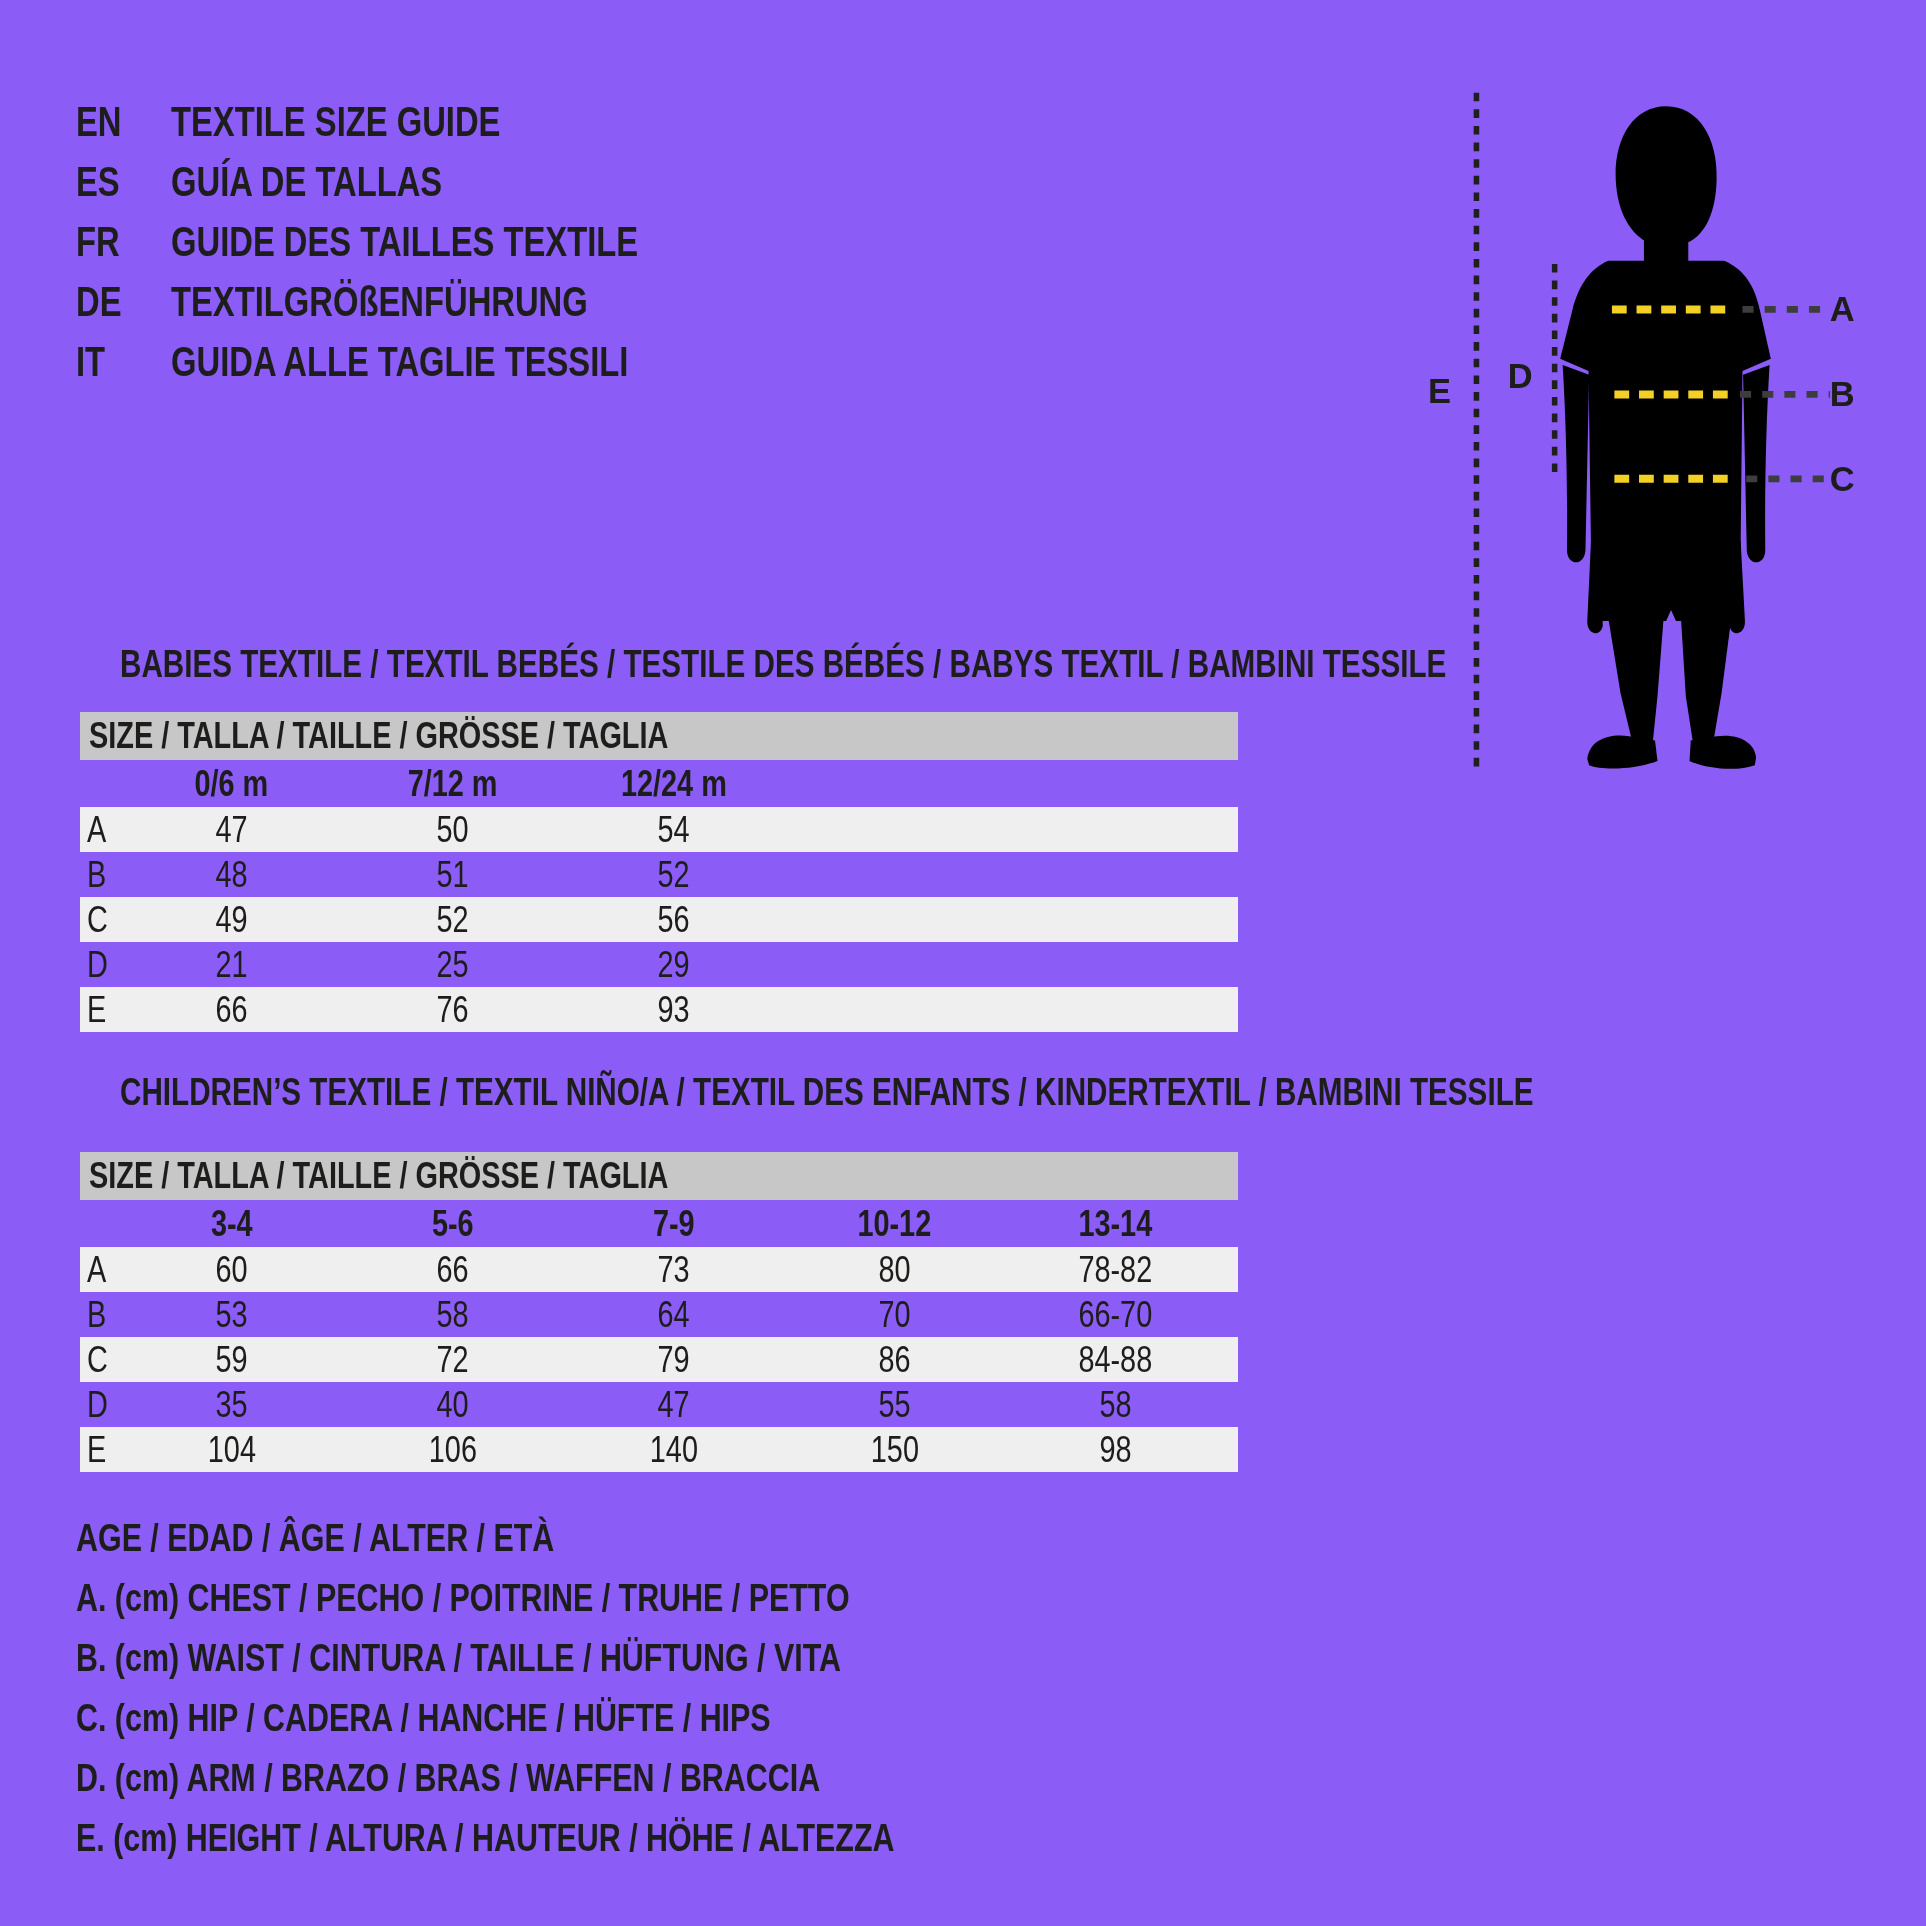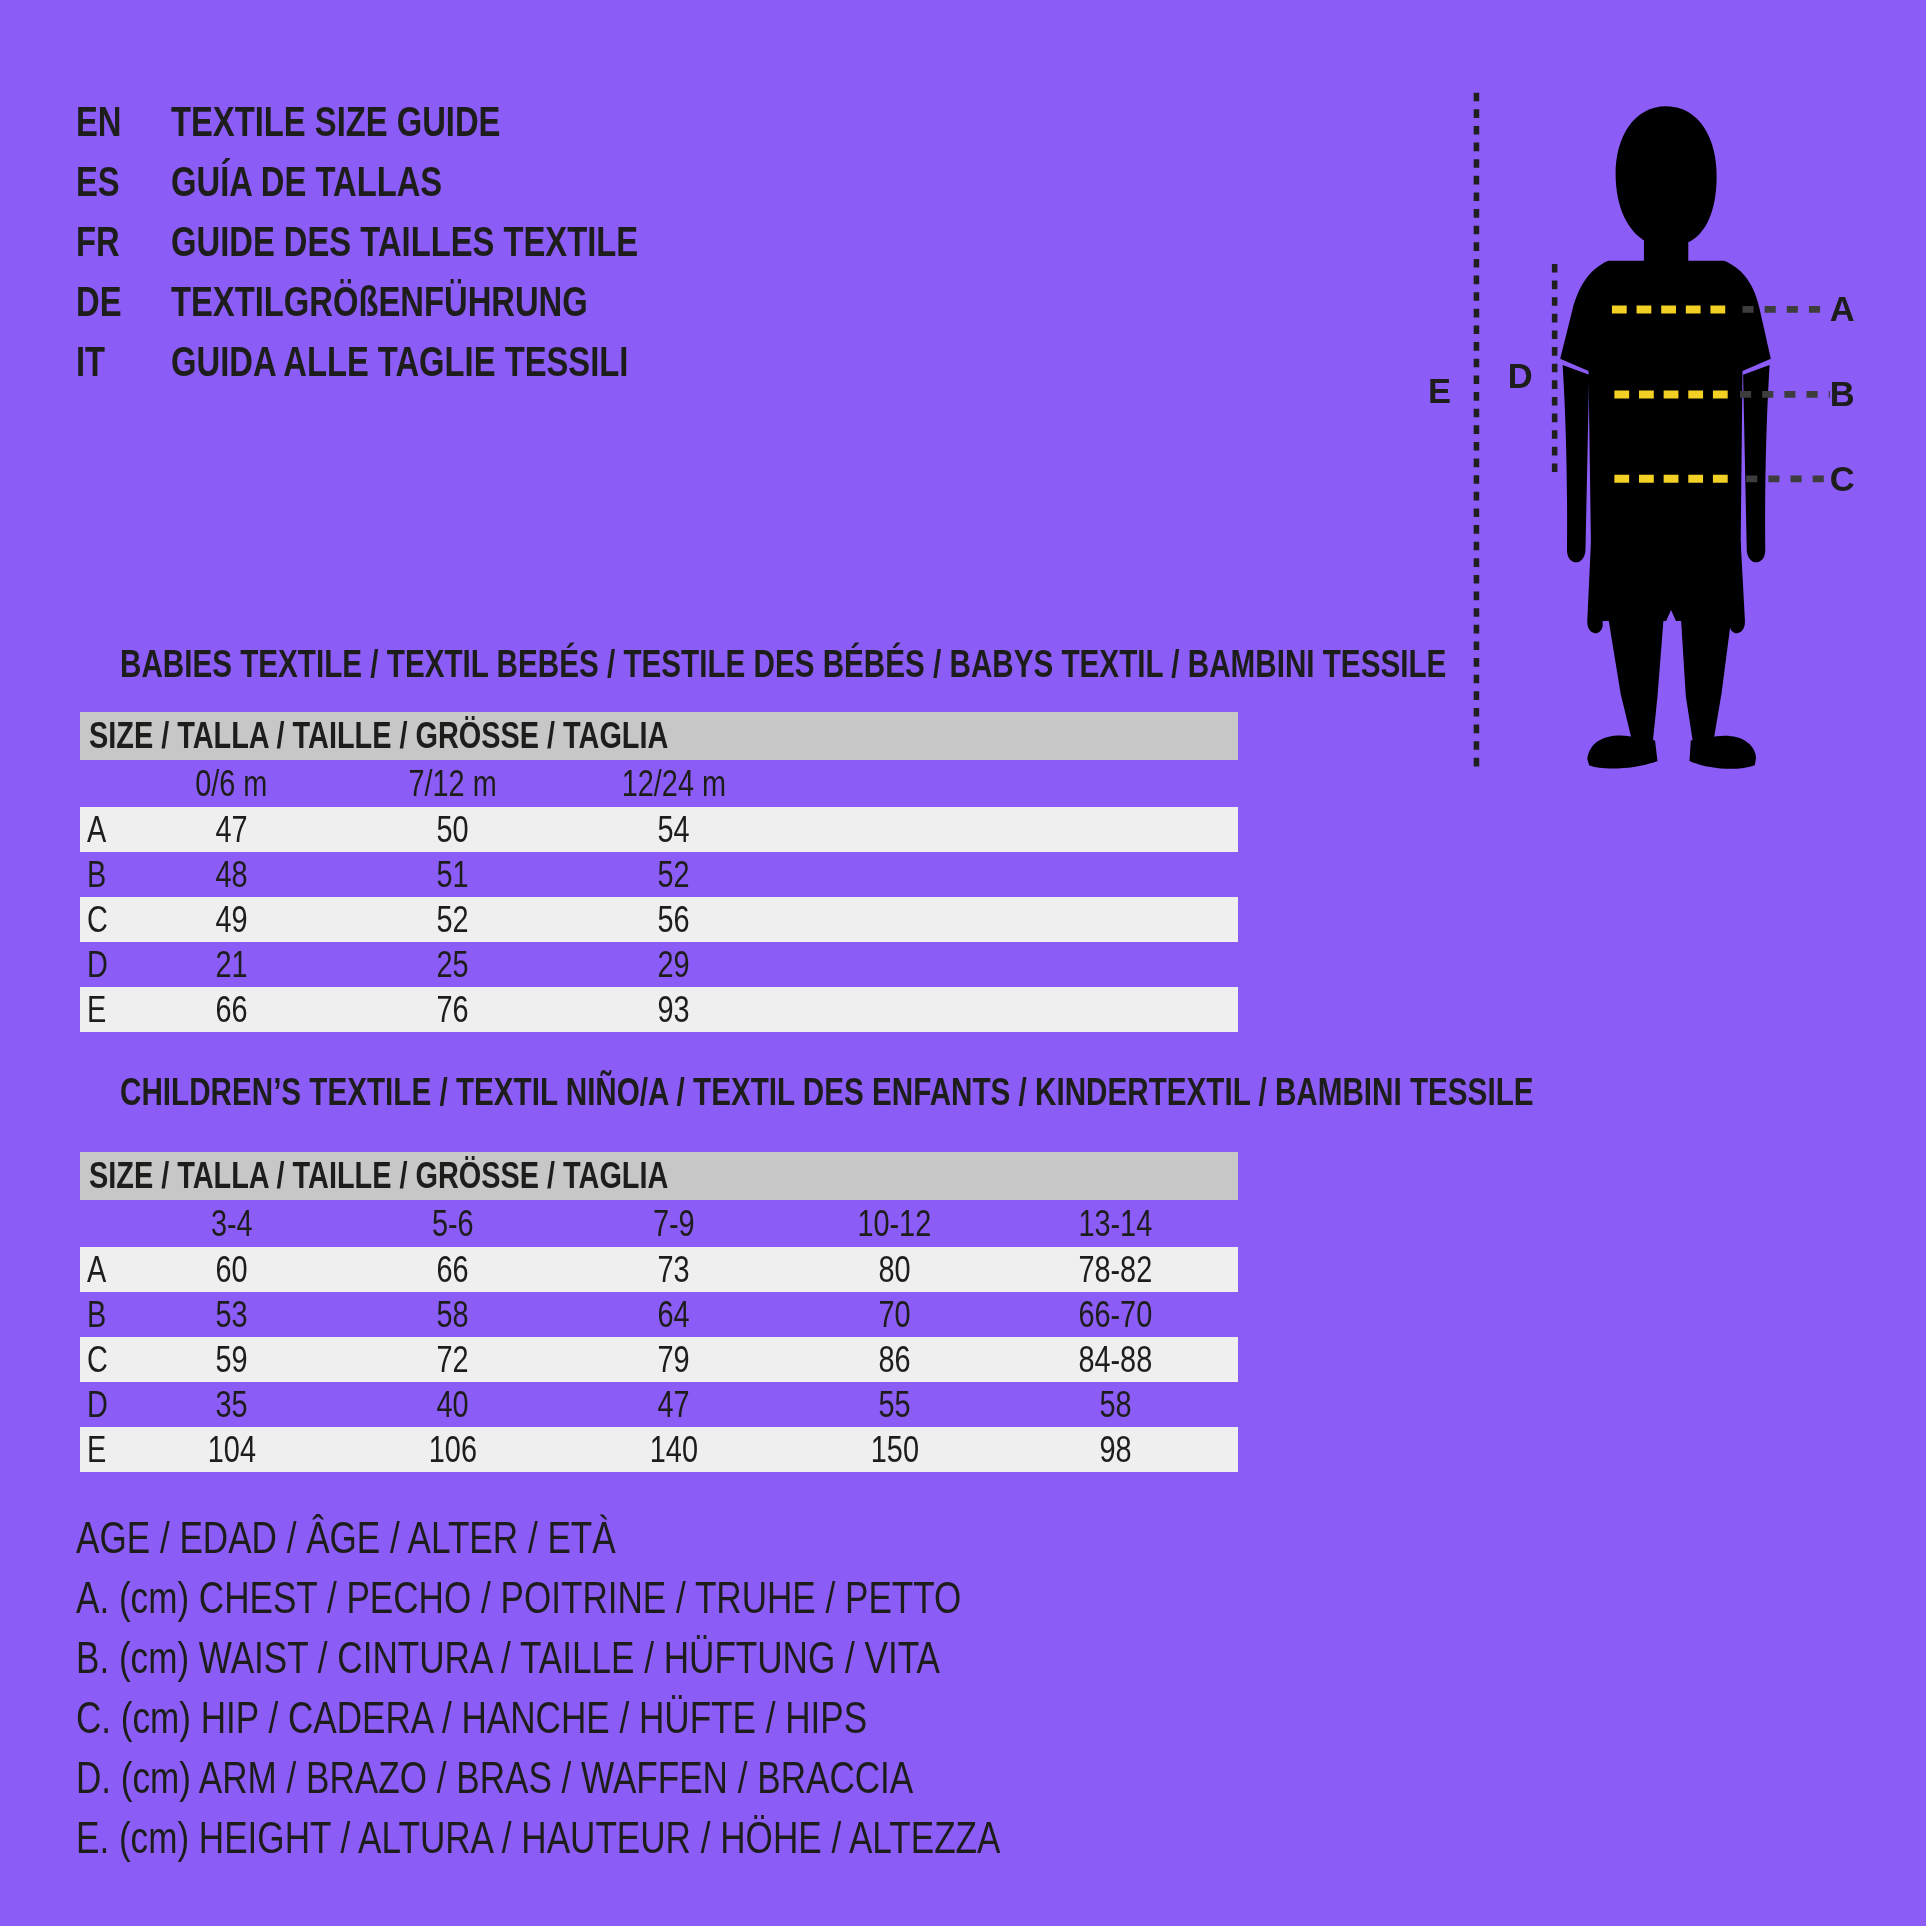--- a/index.html
+++ b/index.html
@@ -25,28 +25,28 @@
   .sec-title.children{top:1073px;}
 
   
   .tbl{position:absolute;left:80px;width:1158px;}
   .tbl.babies{top:712px;}
   .tbl.children{top:1152px;}
   .size-bar{height:48px;line-height:48px;background:var(--table-header-bg,#c7c7c7);
             font-size:37px;font-weight:700;padding-left:8.6px;}
   .grid-b{display:grid;grid-template-columns:41px 221px 221px 221px auto;}
   .grid-c{display:grid;grid-template-columns:41px 221px 221px 221px 221px 221px auto;}
-  .thead{height:47px;line-height:47px;font-size:37px;font-weight:400;}
+  .thead{height:47px;line-height:47px;font-size:37px;font-weight:700;}
   .trow {height:45px;line-height:45px;font-size:37px;font-weight:400;}
   .stripe{background:var(--row-stripe-bg,#efefef);}
   .cell{text-align:center;overflow:visible;}
   .cell.lbl{text-align:left;padding-left:7.4px;}
 
   
-  .legend{position:absolute;left:76px;top:1508px;font-size:45px;font-weight:400;}
+  .legend{position:absolute;left:76px;top:1508px;font-size:39px;font-weight:700;}
   .legend-line{height:60px;line-height:60px;white-space:nowrap;}
 
   
   .fig{position:absolute;left:1405px;top:80px;width:521px;height:709px;}
   .sil path, .sil rect, .sil ellipse{fill:var(--silhouette,#000);}
   .ln-guide{stroke:var(--guide-line-dark,#1f1f1f);stroke-width:9;}
   .ln-yellow{stroke:var(--measure-yellow,#f2d024);stroke-width:13;}
   .ln-callout{stroke:var(--measure-dark,#3d3d3d);stroke-width:11;}
   .fig-label{font-size:56px;font-weight:700;fill:var(--text,#1d1d1b);
              font-family:"Liberation Sans",sans-serif;}

